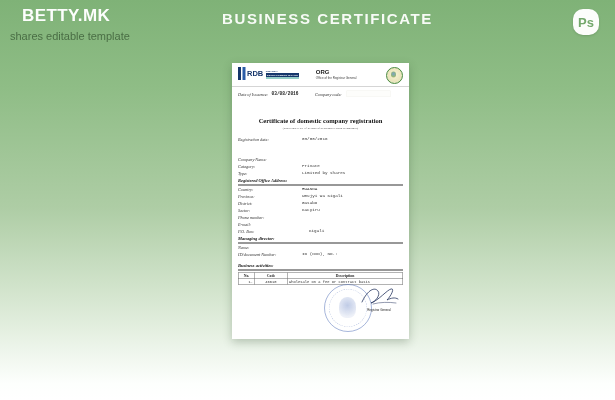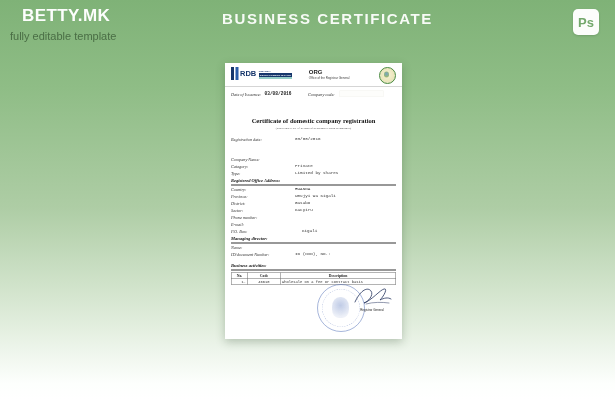--- a/index.html
+++ b/index.html
@@ -7,24 +7,24 @@
     width:615px;height:400px;position:relative;overflow:hidden;
     font-family:"Liberation Sans", sans-serif;
     background:linear-gradient(180deg,#7fb277 0%,#8fbd86 22%,#aecda5 52%,#dcead7 78%,#fdfffd 96%,#ffffff 100%);
   }
   
   .brand{position:absolute;left:10px;top:6px;font-weight:800;font-size:17px;letter-spacing:.4px;color:#fdfefd;margin-left:12px;}
   .tagline{position:absolute;left:10px;top:30px;font-size:11px;color:#4a6e45;}
   .page-title{position:absolute;left:0;top:10px;width:100%;text-align:center;
     font-weight:700;font-size:15px;letter-spacing:1.6px;color:#f7fbf6;padding-left:20px;}
   .ps-badge{position:absolute;right:16px;top:9px;width:26px;height:26px;background:#fcfdfb;
-    border-radius:5px;display:flex;align-items:center;justify-content:center;
+    border-radius:10px;display:flex;align-items:center;justify-content:center;
     font-weight:700;font-size:13px;color:#74a86c;box-shadow:0 1px 2px rgba(60,90,55,.25);}
   
-  .cert-outer{position:absolute;left:225px;top:63px;width:177px;height:276px;background:#fff;
+  .cert-outer{position:absolute;left:232px;top:63px;width:177px;height:276px;background:#fff;
     box-shadow:0 3px 9px rgba(35,65,35,.28);}
   .cert{width:354px;height:552px;background:#fff;transform:scale(.5);transform-origin:0 0;
     font-family:"Liberation Serif", serif;color:#222;position:relative;}
   .cert-header{display:flex;align-items:flex-start;justify-content:space-between;
     padding:8px 12px 5px 12px;border-bottom:1px solid #aaa;}
   .rdb-logo{display:flex;align-items:flex-start;gap:3px;}
   .rdb-bar1{width:6px;height:26px;background:#16366b;}
   .rdb-bar2{width:6px;height:26px;background:#2a5ca8;}
   .rdb-acr{font-family:"Liberation Sans",sans-serif;font-weight:800;font-size:15px;color:#16366b;line-height:26px;}
   .rdb-sub{display:flex;flex-direction:column;gap:1px;margin-top:5px;margin-left:2px;}
@@ -68,21 +68,21 @@
   .stamp::after{content:"";position:absolute;left:28px;top:24px;width:34px;height:42px;border-radius:46% 46% 40% 40%;
     background:radial-gradient(circle at 50% 40%, rgba(90,120,190,.45), rgba(90,120,190,.12) 75%);}
   .sig-wrap{position:absolute;left:248px;top:444px;width:92px;text-align:center;}
   .sig-svg{display:block;margin:0 auto;}
   .sig-line{font-family:"Liberation Sans",sans-serif;font-size:6px;color:#222;margin-top:1px;}
 </style>
 </head>
 <body>
 
 <div class="brand">BETTY.MK</div>
-<div class="tagline">fully editable template</div>
+<div class="tagline">shares editable template</div>
 <div class="page-title">BUSINESS CERTIFICATE</div>
 <div class="ps-badge">Ps</div>
 
 <div class="cert-outer">
   <div class="cert">
 
     <div class="cert-header">
       <div class="rdb-logo">
         <div class="rdb-bar1"></div>
         <div class="rdb-bar2"></div>

